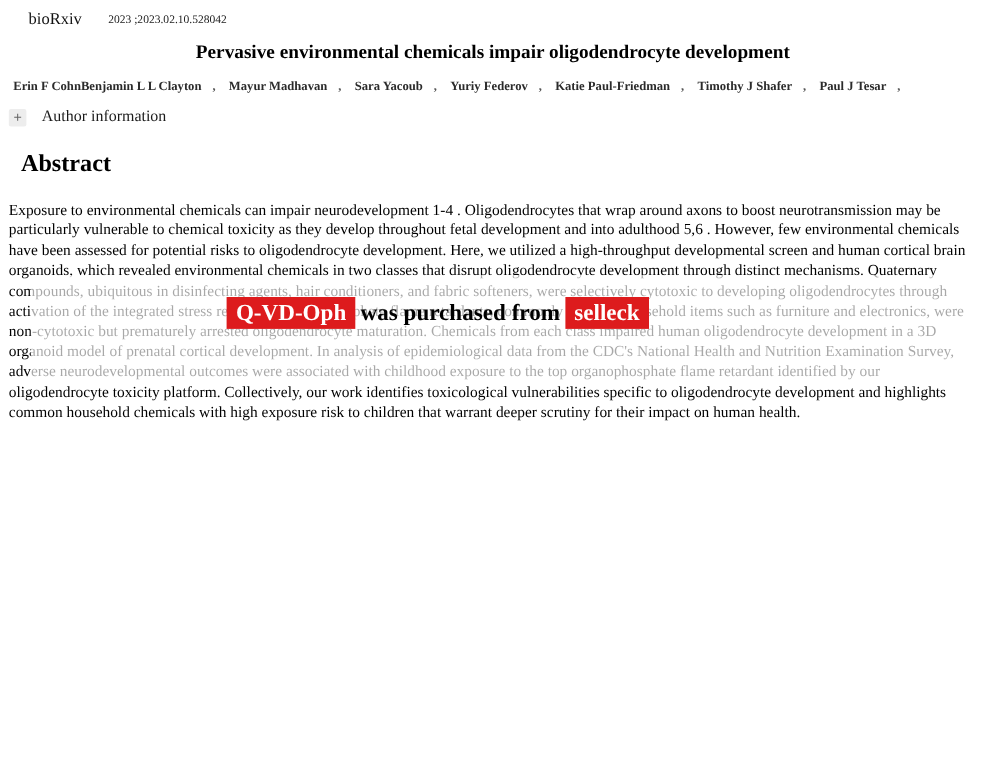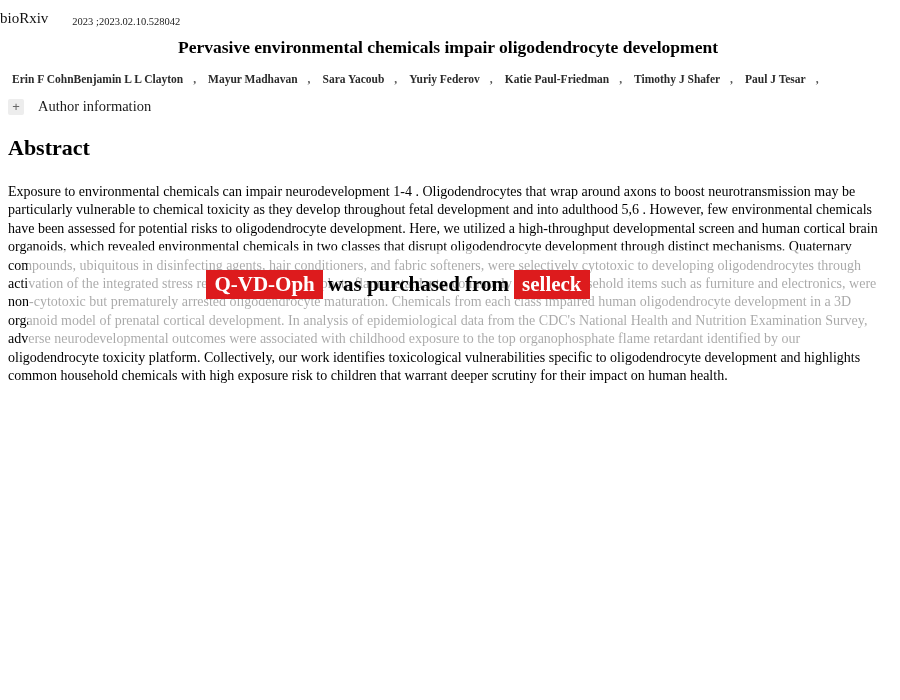--- a/index.html
+++ b/index.html
@@ -7,22 +7,22 @@
   body {
     width: 900px; height: 700px;
     position: relative;
     font-family: "Liberation Serif", serif;
     color: #000;
     overflow: hidden;
   }
 
   
   .topbar {
-    position: absolute; top: 10px; left: 0;
-    display: flex; align-items: flex-end; white-space: nowrap;
+    position: absolute; top: 10px; left: 26px;
+    display: flex; align-items: center; white-space: nowrap;
   }
   .brand { font-size: 15px; color: #111; }
   .preprint-id { font-size: 10.5px; color: #222; margin-left: 24px; }
   .doi { font-size: 14.5px; color: #111; margin-left: 17px; }
 
   
   .title {
     position: absolute; top: 37px; left: 8px;
     font-size: 17.5px; font-weight: bold; color: #000;
     width: 880px;
@@ -47,21 +47,21 @@
     width: 16px; height: 16px;
     background: #ededed; border-radius: 2px;
     color: #666; font-size: 13px; line-height: 15px;
     text-align: center; font-family: "Liberation Sans", sans-serif;
     display: inline-block;
   }
   .authorinfo-label { font-size: 14.5px; color: #1a1a1a; margin-left: 14px; }
 
   
   .abstract-heading {
-    position: absolute; top: 135px; left: 8px;
+    position: absolute; top: 135px; left: 19px;
     font-size: 22px; font-weight: bold; color: #000;
   }
   .abstract-text {
     position: absolute; top: 183px; left: 8px;
     width: 884px;
     font-size: 14px; line-height: 18.4px; color: #000;
     text-align: left;
   }
 
   

